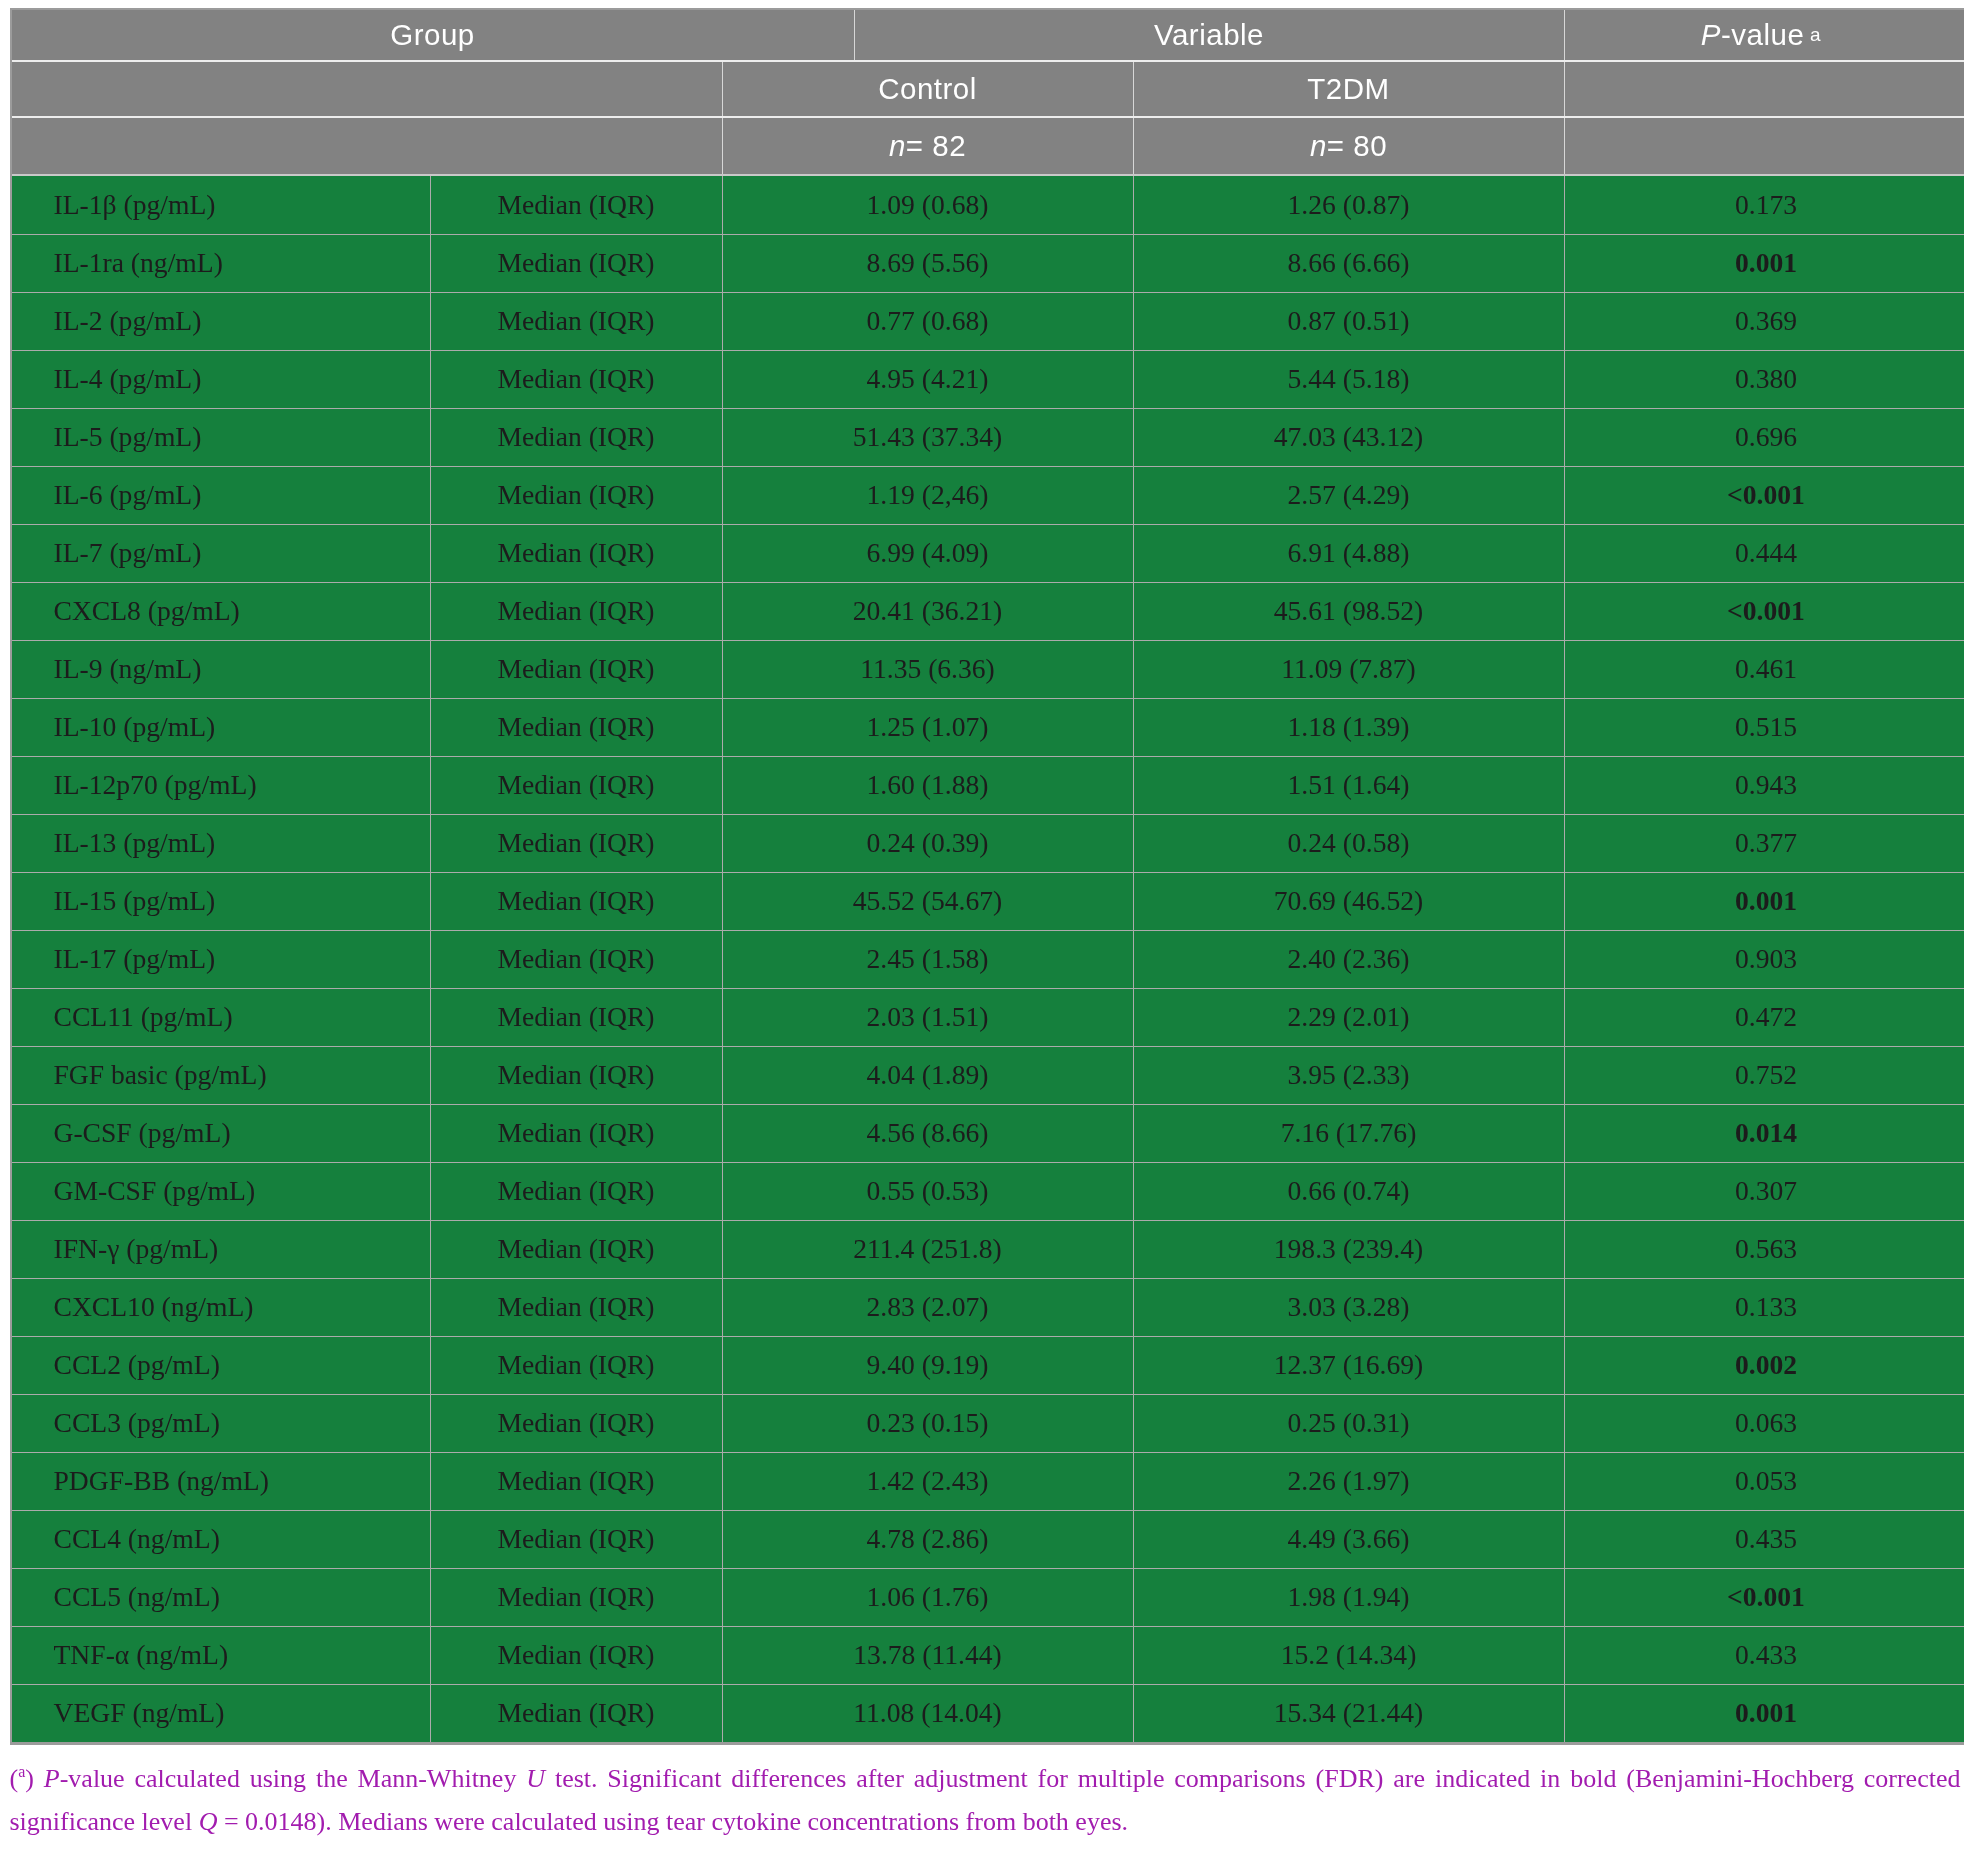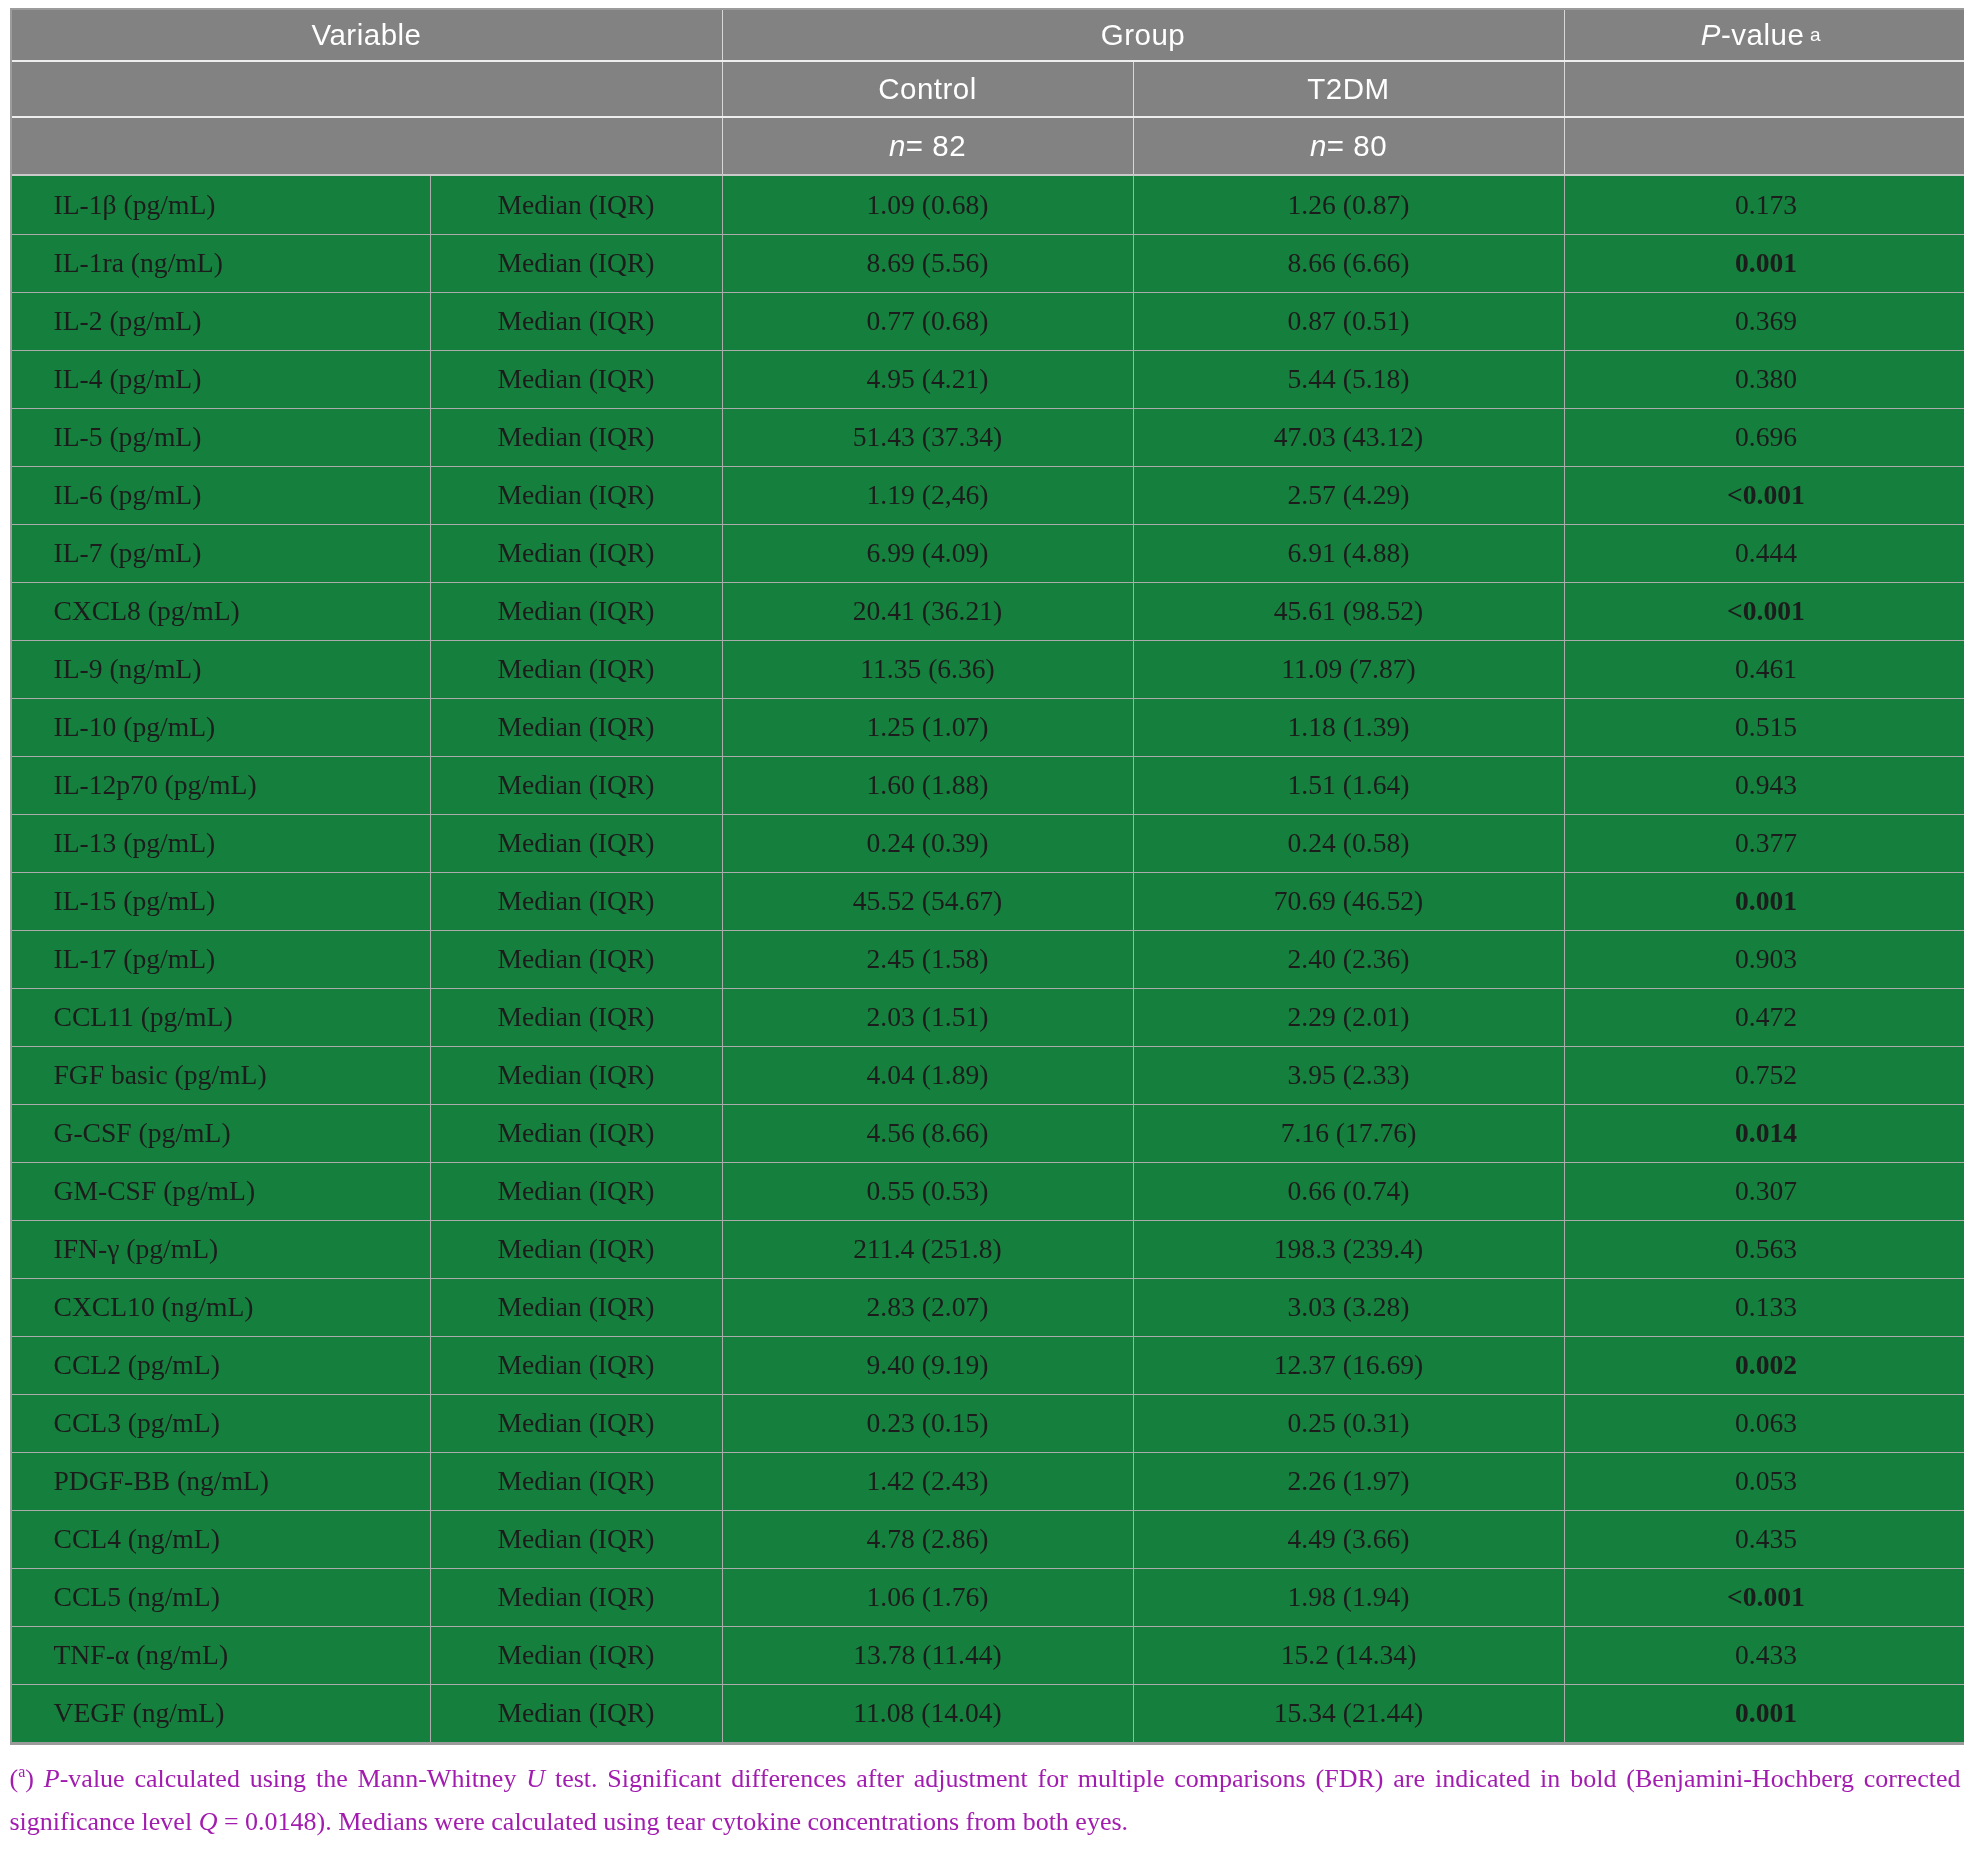--- a/index.html
+++ b/index.html
@@ -71,22 +71,22 @@
   .footnote i { font-style: italic; }
 </style>
 </head>
 <body>
 
 <div class="page">
   <div class="table">
 
     <div class="thead">
       <div class="hrow hrow1">
+        <div class="hcell w-group">Group</div>
         <div class="hcell w-var">Variable</div>
-        <div class="hcell w-group">Group</div>
         <div class="hcell w-p"><i>P</i>-value<sup>a</sup></div>
       </div>
       <div class="hrow hrow2">
         <div class="hcell w-var"></div>
         <div class="hcell w-control">Control</div>
         <div class="hcell w-t2dm">T2DM</div>
         <div class="hcell w-p"></div>
       </div>
       <div class="hrow hrow3">
         <div class="hcell w-var"></div>

